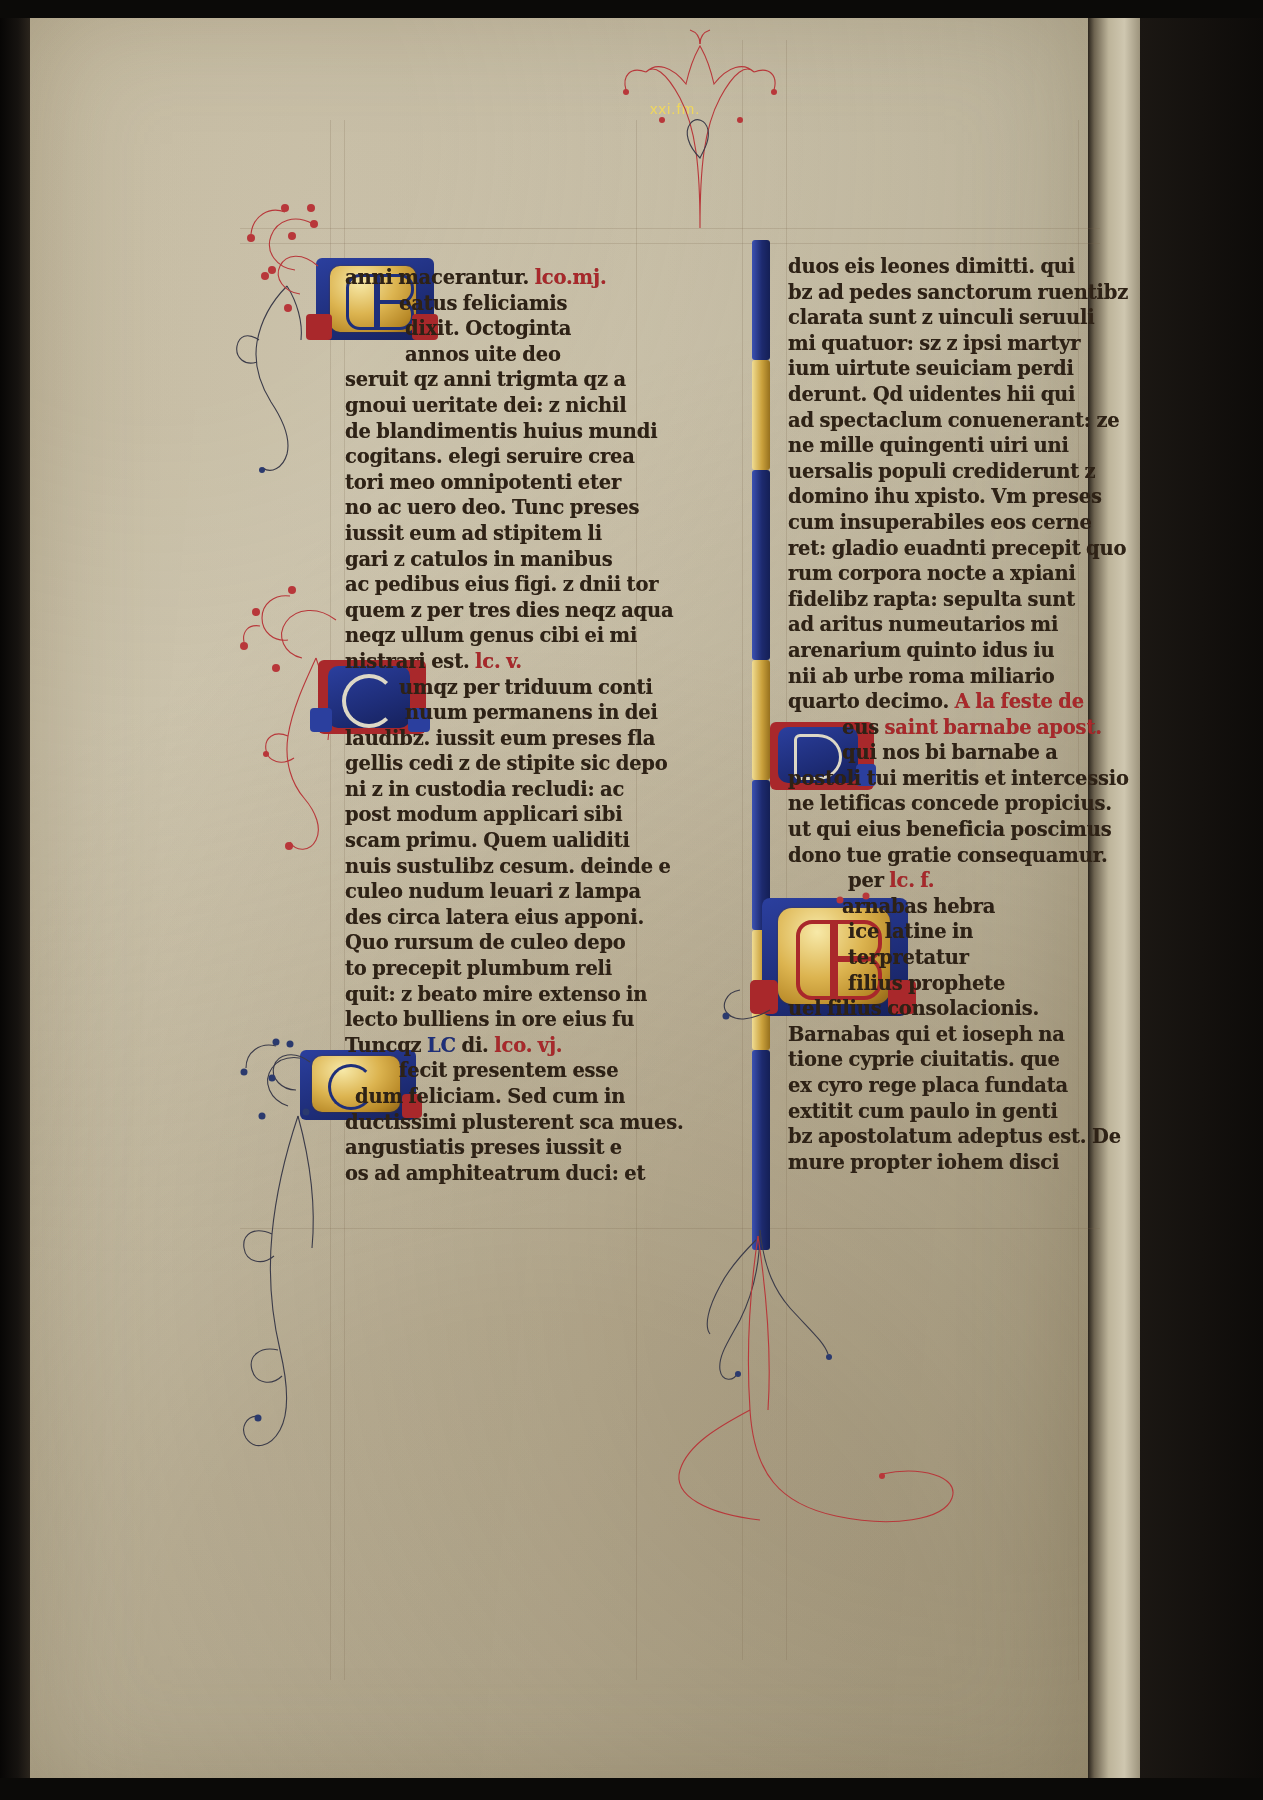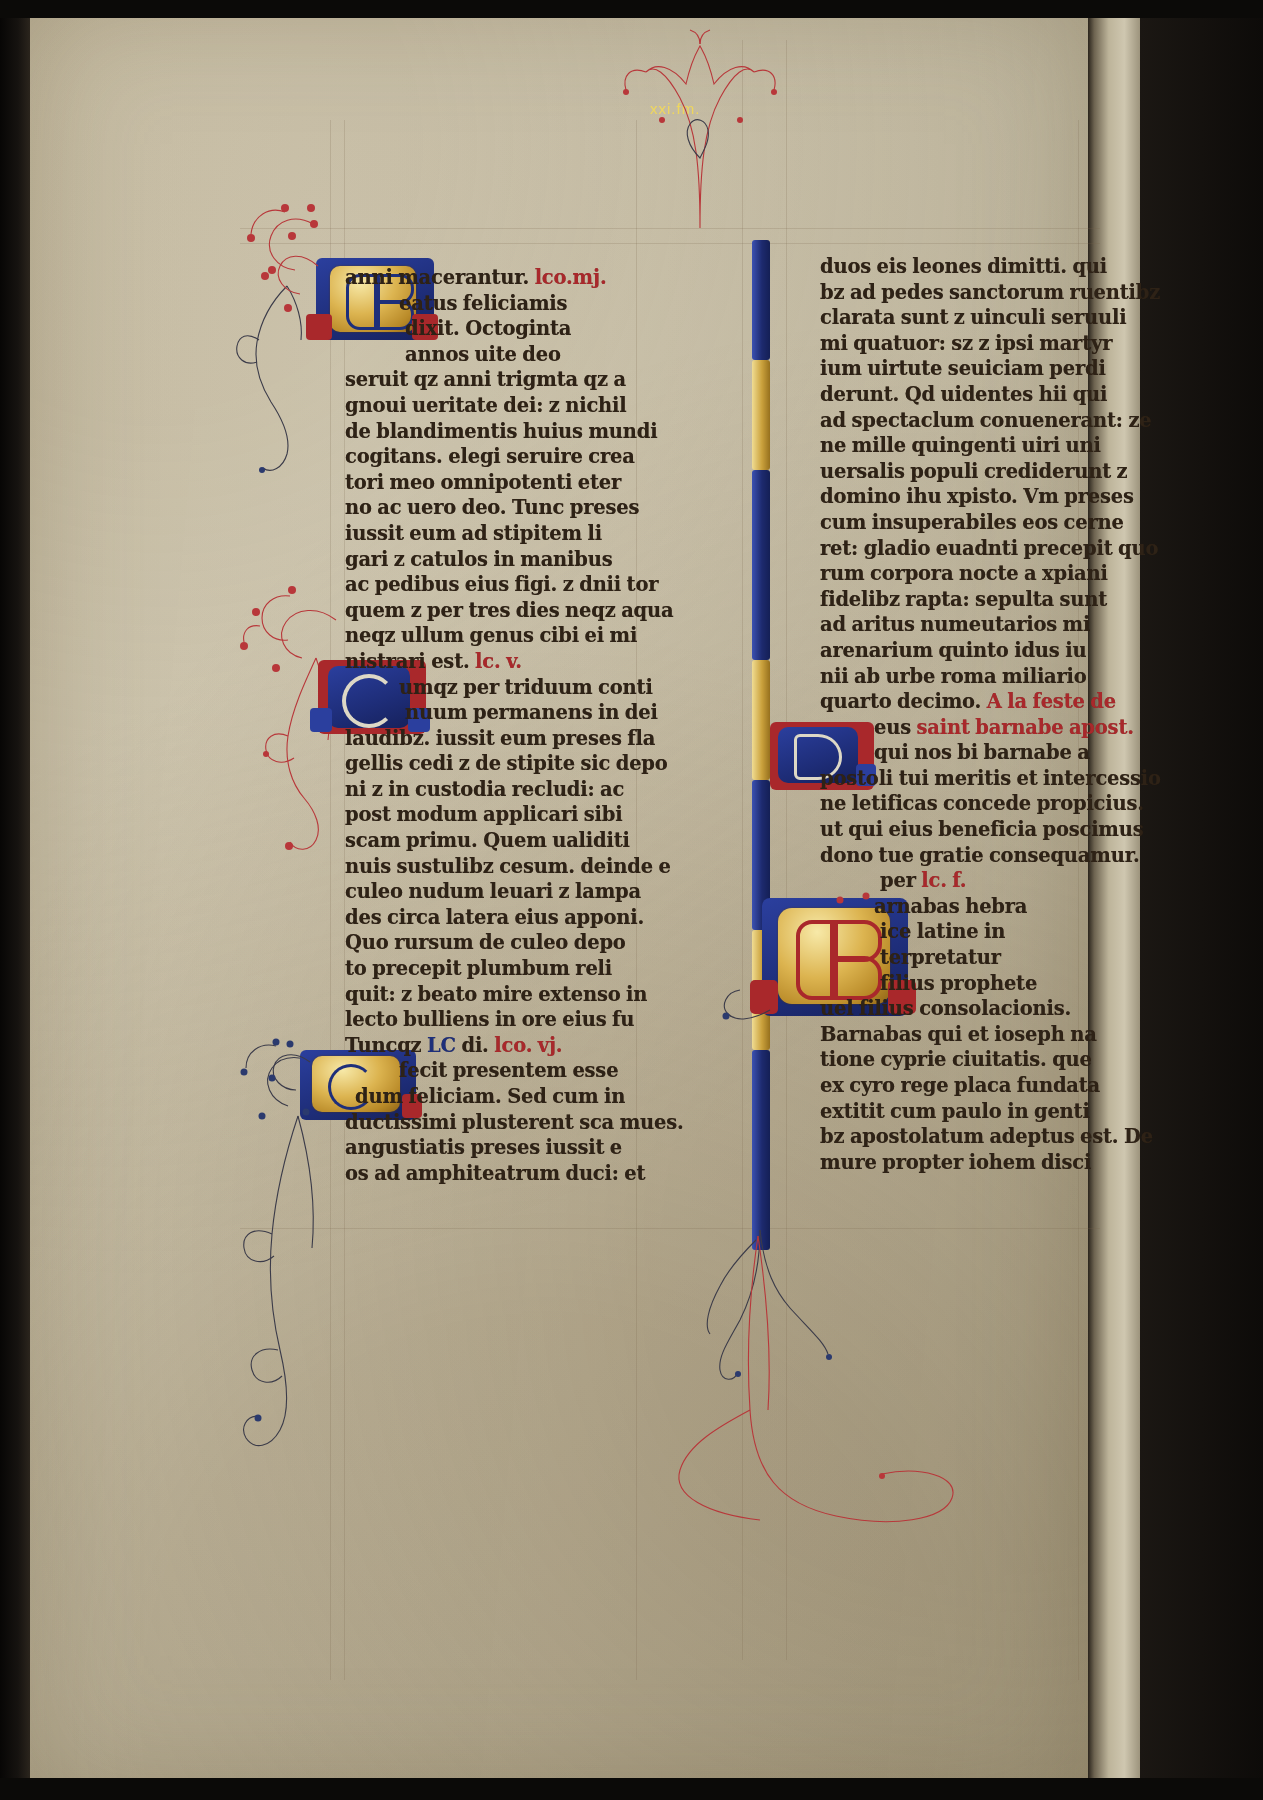--- a/index.html
+++ b/index.html
@@ -81,21 +81,21 @@
   .column {
     position: absolute;
     font-family: "DejaVu Serif", serif;
     font-size: 19.5px;
     line-height: 25.6px;
     color: #2e2216;
     letter-spacing: -0.2px;
     word-spacing: -1px;
   }
   #column-left  { left: 345px; top: 264px;  width: 290px; }
-  #column-right { left: 820px; top: 253px;  width: 295px; }
+  #column-right { left: 788px; top: 253px;  width: 295px; }
 
   .line {
     white-space: nowrap;
     height: 25.6px;
     overflow: visible;
     font-weight: 600;
     transform: scaleY(1.06);
     transform-origin: left top;
     text-shadow: 0 0 0.6px rgba(45,30,18,0.5);
   }

